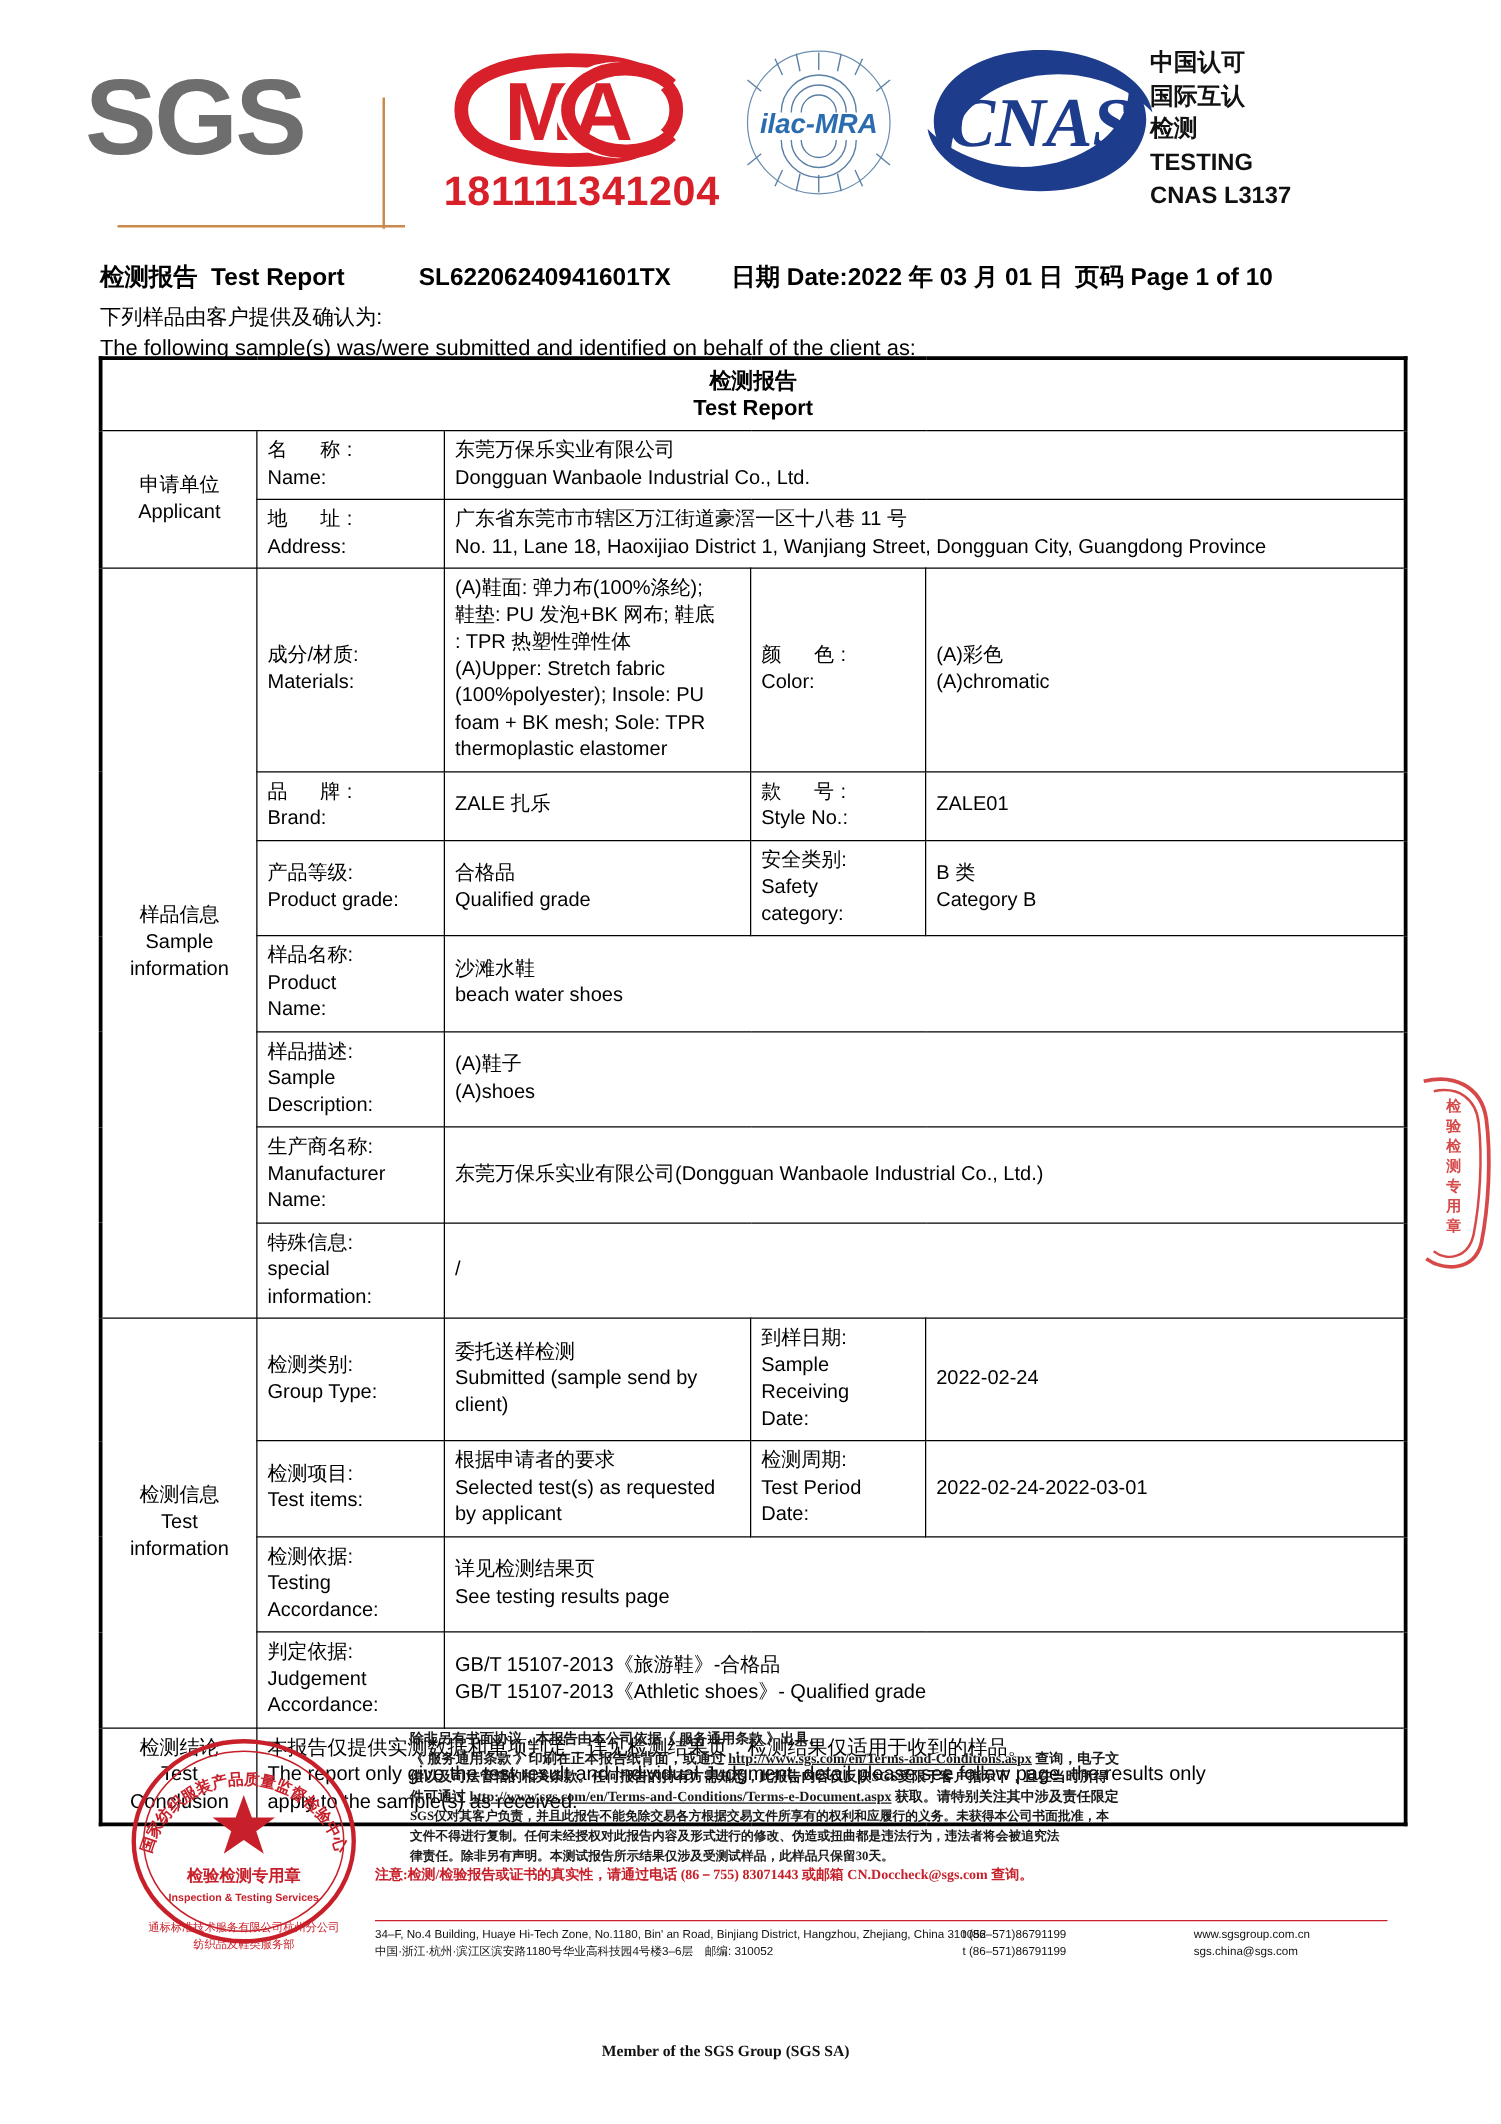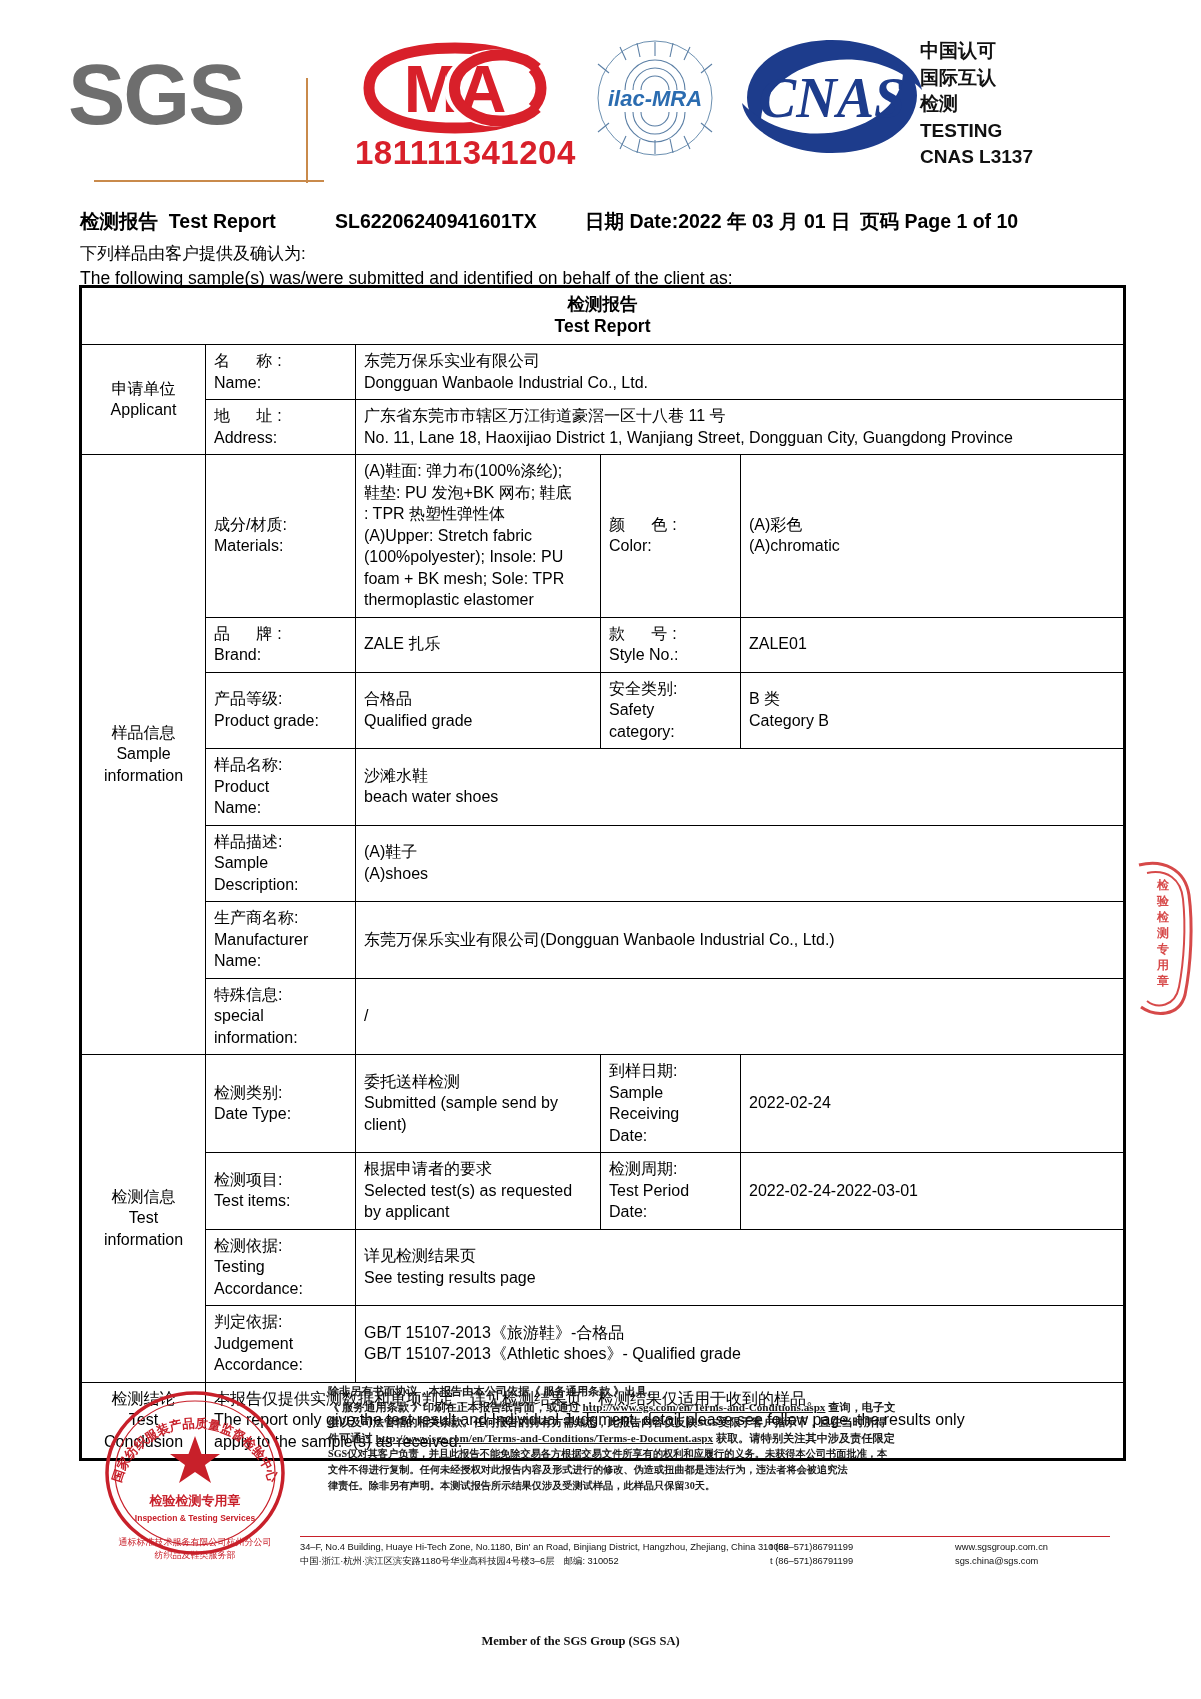--- a/index.html
+++ b/index.html
@@ -477,21 +477,21 @@
     </tr>
 
     <tr>
       <td class="rowhead thick-left" rowspan="4">
         <div>检测信息</div>
         <div>Test</div>
         <div>information</div>
       </td>
       <td class="label-cell" style="vertical-align:middle">
         <div>检测类别:</div>
-        <div>Date Type:</div>
+        <div>Group Type:</div>
       </td>
       <td class="val-cell">
         <div>委托送样检测</div>
         <div>Submitted (sample send by</div>
         <div>client)</div>
       </td>
       <td class="label-cell">
         <div>到样日期:</div>
         <div>Sample</div>
         <div>Receiving</div>
@@ -592,20 +592,21 @@
   </div>
 
   <div class="footer-text">
     <div class="fl">除非另有书面协议，本报告由本公司依据《 服务通用条款 》出具。</div>
     <div class="fl"><span>《 服务通用条款 》印刷在正本报告纸背面，或通过 </span><span class="ul">http://www.sgs.com/en/Terms-and-Conditions.aspx</span><span> 查询，电子文</span></div>
     <div class="fl">偿以及司法管辖的相关条款。任何报告的持有方需知悉，此报告内容仅反映SGS受限于客户指示下，且在当时所得</div>
     <div class="fl"><span>件可通过 </span><span class="ul">http://www.sgs.com/en/Terms-and-Conditions/Terms-e-Document.aspx</span><span> 获取。请特别关注其中涉及责任限定</span></div>
     <div class="fl" style="font-size:10.2px">SGS仅对其客户负责，并且此报告不能免除交易各方根据交易文件所享有的权利和应履行的义务。未获得本公司书面批准，本</div>
     <div class="fl" style="font-size:10.2px">文件不得进行复制。任何未经授权对此报告内容及形式进行的修改、伪造或扭曲都是违法行为，违法者将会被追究法</div>
     <div class="fl" style="font-size:10.2px">律责任。除非另有声明。本测试报告所示结果仅涉及受测试样品，此样品只保留30天。</div>
+    <div class="fl-red">注意:检测/检验报告或证书的真实性，请通过电话 (86－755) 83071443 或邮箱 CN.Doccheck@sgs.com 查询。</div>
   </div>
 
   <div class="hr-red" style="top:158px"></div>
 
   <div style="position:absolute; left:300px; top:162px; width:810px;">
     <div class="addr-line">
       <span class="a1">34–F, No.4 Building, Huaye Hi-Tech Zone, No.1180, Bin' an Road, Binjiang District, Hangzhou, Zhejiang, China  310052</span>
       <span class="a2">t (86–571)86791199</span>
       <span class="a3">www.sgsgroup.com.cn</span>
     </div>

